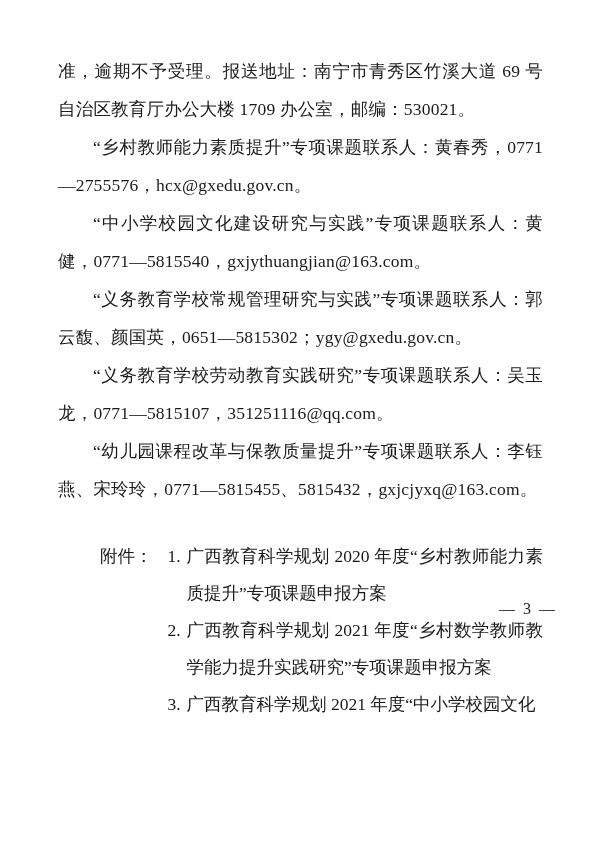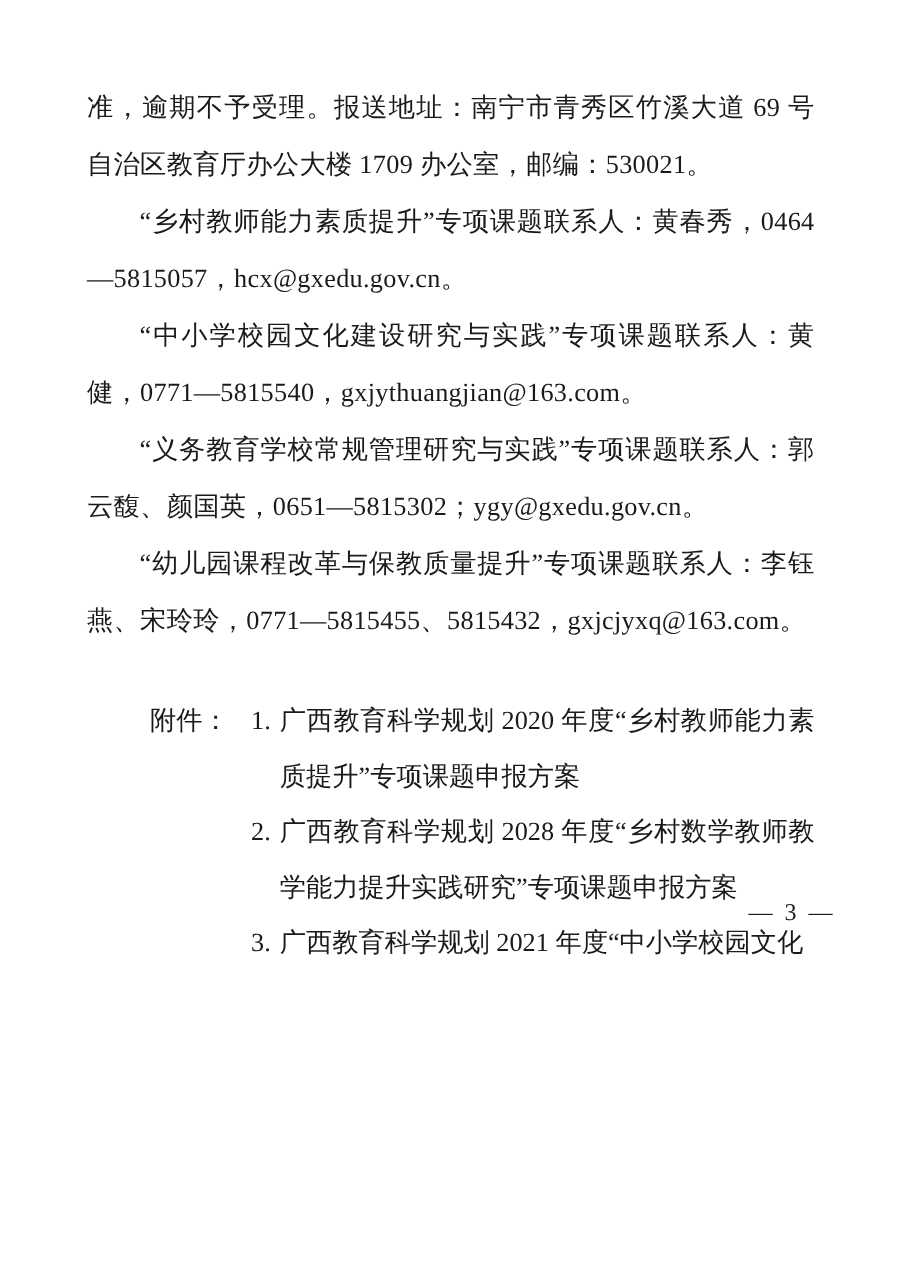--- a/index.html
+++ b/index.html
@@ -72,44 +72,45 @@
     font-family: "Liberation Serif", serif;
   }
 </style>
 </head>
 <body>
 
 <div class="page">
 
   <p class="para">准，逾期不予受理。报送地址：南宁市青秀区竹溪大道 69 号自治区教育厅办公大楼 1709 办公室，邮编：530021。</p>
 
-  <p class="para indent">“乡村教师能力素质提升”专项课题联系人：黄春秀，0464—5815057，hcx@gxedu.gov.cn。</p>
+  <p class="para indent">“乡村教师能力素质提升”专项课题联系人：黄春秀，0771—2755576，hcx@gxedu.gov.cn。</p>
 
 
   <p class="para indent">“中小学校园文化建设研究与实践”专项课题联系人：黄健，0771—5815540，gxjythuangjian@163.com。</p>
 
   <p class="para indent">“义务教育学校常规管理研究与实践”专项课题联系人：郭云馥、颜国英，0651—5815302；ygy@gxedu.gov.cn。</p>
 
+  <p class="para indent">“义务教育学校劳动教育实践研究”专项课题联系人：吴玉龙，0771—5815107，351251116@qq.com。</p>
 
   <p class="para indent">“幼儿园课程改革与保教质量提升”专项课题联系人：李钰燕、宋玲玲，0771—5815455、5815432，gxjcjyxq@163.com。</p>
 
 
   <div class="attach-block">
     <div class="attach-row">
       <div class="attach-label">附件：</div>
       <div class="attach-list">
 
         <div class="attach-item">
           <span class="attach-num">1.</span>
           <span class="attach-text">广西教育科学规划 2020 年度“乡村教师能力素质提升”专项课题申报方案</span>
         </div>
 
         <div class="attach-item">
           <span class="attach-num">2.</span>
-          <span class="attach-text">广西教育科学规划 2028 年度“乡村数学教师教学能力提升实践研究”专项课题申报方案</span>
+          <span class="attach-text">广西教育科学规划 2021 年度“乡村数学教师教学能力提升实践研究”专项课题申报方案</span>
         </div>
 
         <div class="attach-item">
           <span class="attach-num">3.</span>
           <span class="attach-text">广西教育科学规划 2021 年度“中小学校园文化</span>
         </div>
 
       </div>
     </div>
   </div>

